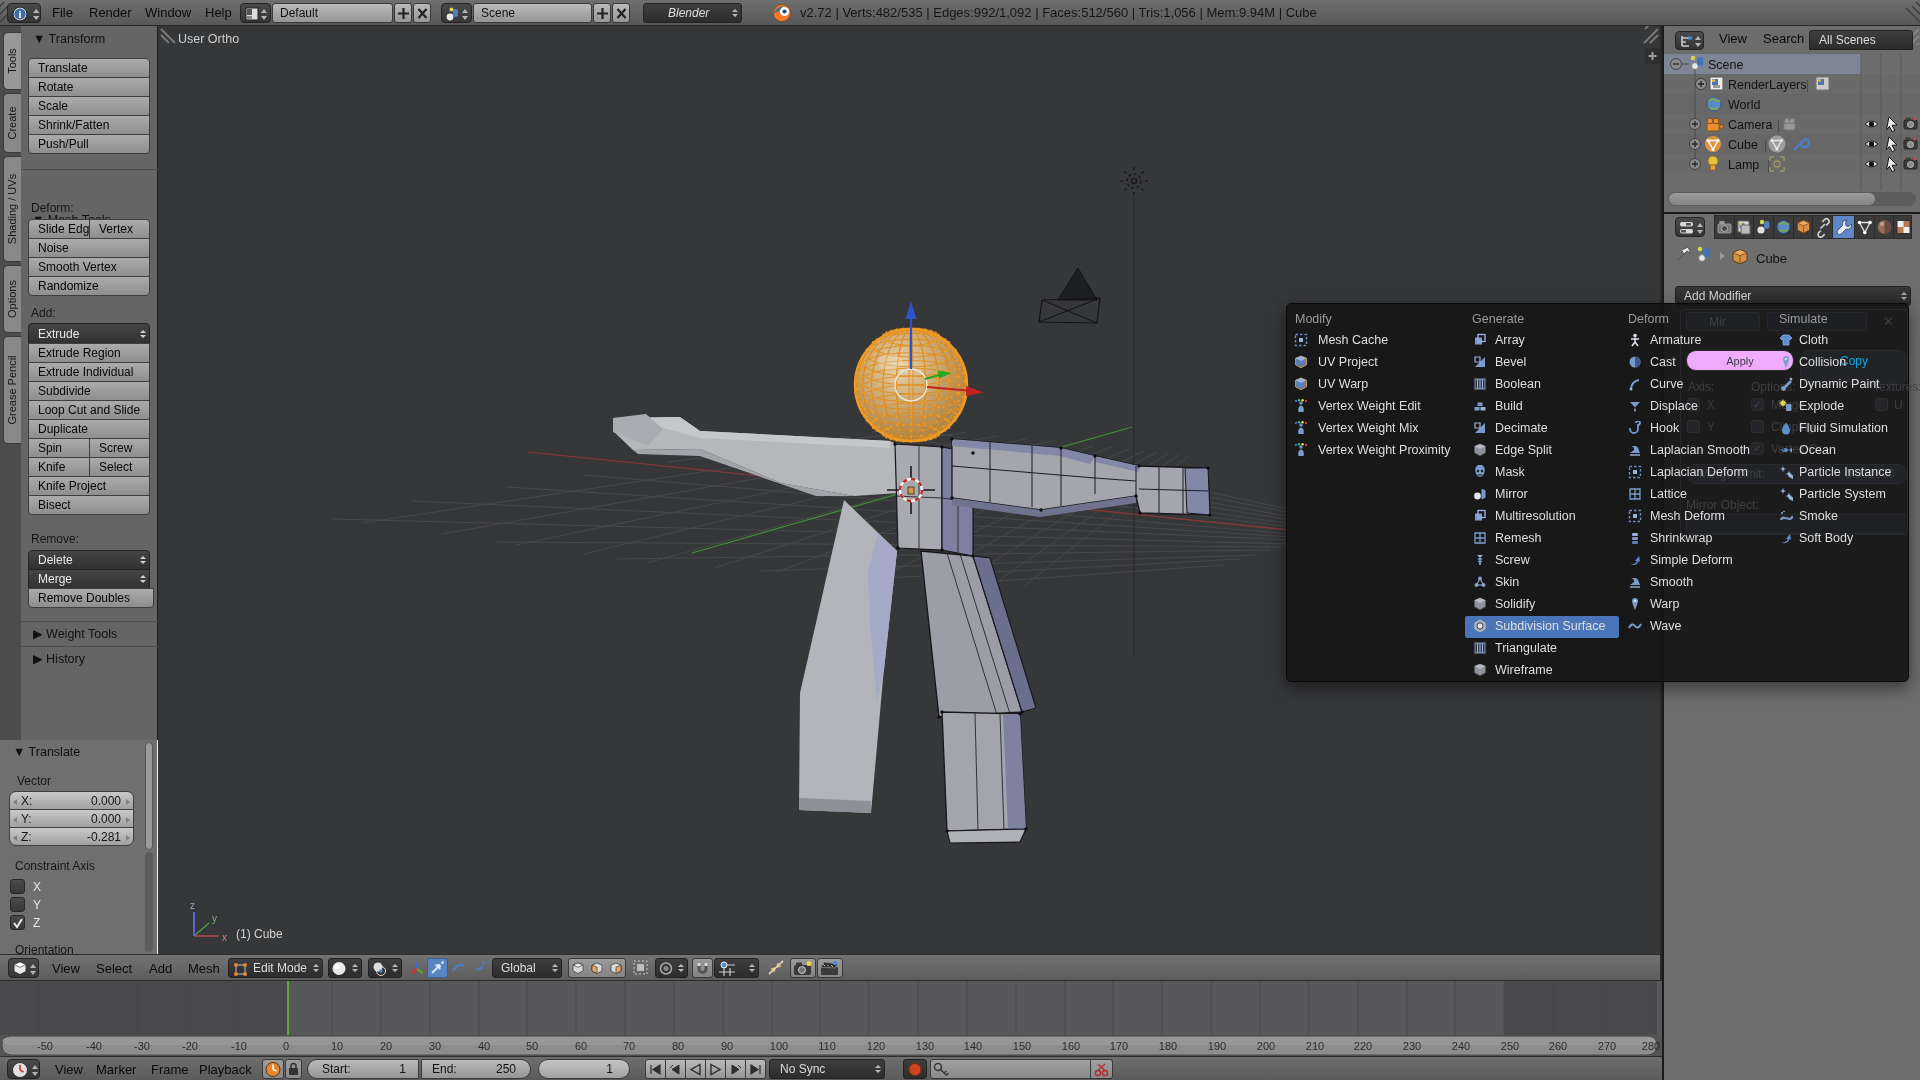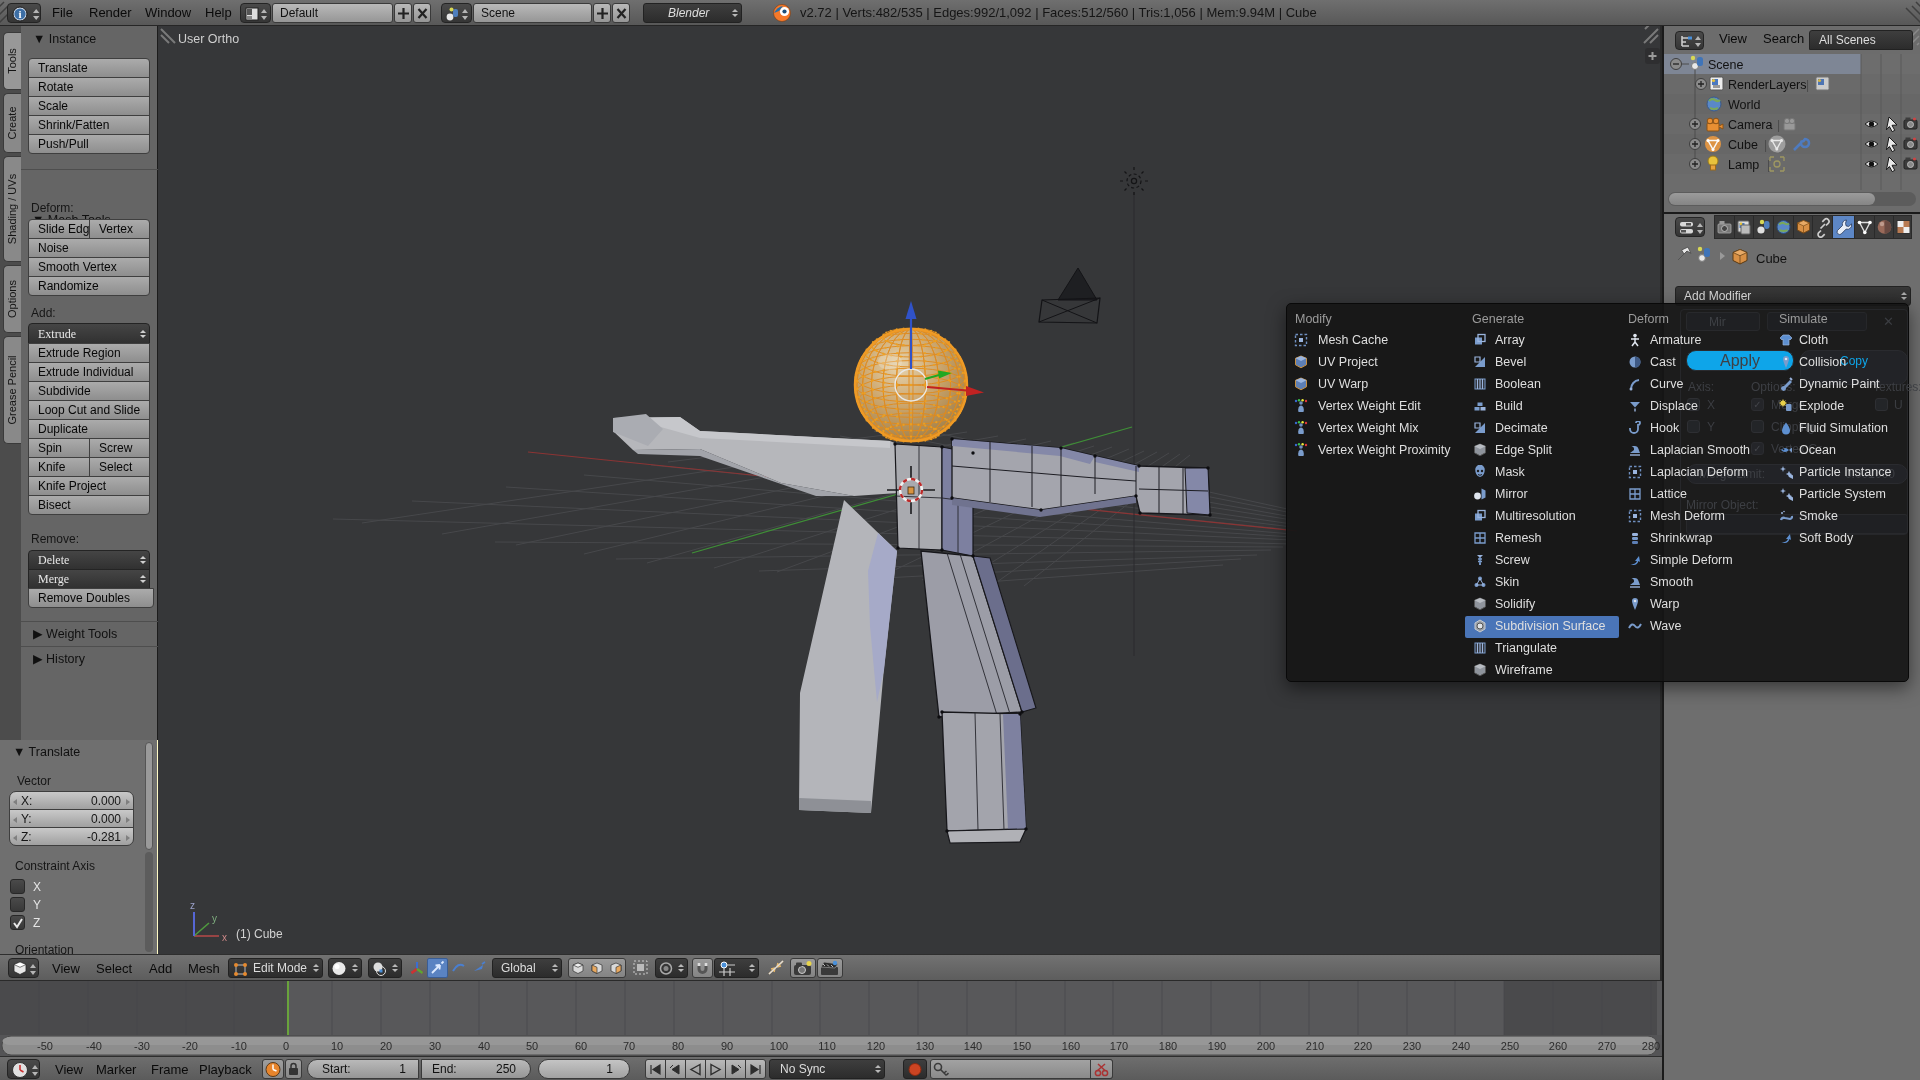--- a/index.html
+++ b/index.html
@@ -22,21 +22,21 @@
 .updn:before { content:""; display:block; width:0; height:0; border:3.5px solid transparent;
   border-bottom-color:currentColor; margin-bottom:2px; }
 .updn:after { content:""; display:block; width:0; height:0; border:3.5px solid transparent;
   border-top-color:currentColor; }
 
 .btn { position:absolute; background:linear-gradient(#ababab,#8e8e8e);
   border:1px solid #3f3f3f; color:#070707; font-size:12px; line-height:19px;
   padding-left:9px; overflow:hidden; white-space:nowrap; }
 .ddark { position:absolute; background:linear-gradient(#454545,#313131);
   border:1px solid #242424; color:#e8e8e8; font-size:12px; line-height:19px;
-  padding-left:9px; white-space:nowrap;font-family:Liberation Serif, serif; }
+  padding-left:9px; white-space:nowrap; }
 .lbl { position:absolute; font-size:12px; color:#161616; white-space:nowrap; }
 .wlbl { position:absolute; font-size:12px; color:#e6e6e6; white-space:nowrap; }
 .hdr { position:absolute; font-size:12.5px; color:#101010; white-space:nowrap; }
 .dots { position:absolute; width:14px; height:7px;
   background:radial-gradient(circle 1px, #474747 55%, transparent 60%) 0 0/3.5px 3.5px; }
 
 #viewport { left:0; top:26px; width:1660px; height:954px; background:#363739; }
 #toolshelf { left:0; top:0; width:158px; height:714px; background:#656565;
   border-right:1px solid #1c1c1c; }
 #tabstrip { left:0; top:0; width:21px; height:714px; background:#4c4c4c; }
@@ -593,21 +593,21 @@
       <g stroke="#8a8a8a" stroke-width="2" opacity="0.8">
         <path d="M161 3 l14 14 M161 9 l8 8 M1645 3 l14 -14"></path>
         <path d="M1658 3 l-14 14 M1658 9 l-8 8"></path>
       </g>
       <rect x="1645" y="22" width="15" height="16" rx="3" fill="#2e2e30"></rect>
       <path d="M1652.5 26 v8 M1648.5 30 h8" stroke="#9a9a9a" stroke-width="2"></path>
     </svg>
     <div class="abs" style="left:178px;top:6px;font-size:12.5px;color:#cfcfcf;">User Ortho</div>
     <div class="abs" style="left:236px;top:901px;font-size:12px;color:#d2d2d2;">(1) Cube</div>
     <div id="toolshelf" class="abs">
-      <span class="hdr" style="left:33px;top:6px;">▼ Instance</span>
+      <span class="hdr" style="left:33px;top:6px;">▼ Transform</span>
         <div class="dots" style="left:133px;top:11px;"></div>
       <div class="btn" style="left:28px;top:32px;width:122px;height:20px;border-radius:4px 4px 0 0;">Translate</div>
       <div class="btn" style="left:28px;top:51px;width:122px;height:20px;">Rotate</div>
       <div class="btn" style="left:28px;top:70px;width:122px;height:20px;">Scale</div>
       <div class="btn" style="left:28px;top:89px;width:122px;height:20px;">Shrink/Fatten</div>
       <div class="btn" style="left:28px;top:108px;width:122px;height:20px;border-radius:0 0 4px 4px;">Push/Pull</div>
       <div class="abs" style="left:21px;top:143px;width:137px;height:1px;background:#4e4e4e;"></div>
       <span class="hdr" style="left:32px;top:147px;margin-top:40px;">▼ Mesh Tools</span>
         <div class="dots" style="left:133px;top:152px;"></div>
       <span class="lbl" style="left:31px;top:175px;">Deform:</span>
@@ -1230,21 +1230,21 @@
           <path d="M7 9.5 v3" stroke="#9ab4dd" stroke-width="1.4"></path>
         </g>
     </defs>
   </svg>
   <div id="modmenu" class="abs">
 
     <div class="abs" style="left:393px;top:5px;width:228px;height:226px;border:1px solid #26272a;border-radius:4px;"></div>
     <div class="abs" style="left:399px;top:8px;width:74px;height:19px;background:#1f2023;border:1px solid #28292c;border-radius:3px;color:#3e4045;font-size:12px;line-height:18px;padding-left:22px;">Mir</div>
     <div class="abs" style="left:480px;top:8px;width:100px;height:19px;background:#1e1f22;border:1px solid #26272a;border-radius:3px;"></div>
     <div class="abs" style="left:596px;top:10px;width:16px;height:16px;color:#3b3d42;font-size:13px;">✕</div>
-    <div class="abs" style="left:399px;top:46px;width:108px;height:21px;background:#0ea5e9;border:1px solid #2a2b2f;border-radius:10px;color:#3e4045;font-size:16px;text-align:center;line-height:20px;">Apply</div>
+    <div class="abs" style="left:399px;top:46px;width:108px;height:21px;background:#f0abfc;border:1px solid #2a2b2f;border-radius:10px;color:#3e4045;font-size:11px;text-align:center;line-height:20px;">Apply</div>
     <div class="abs" style="left:513px;top:46px;width:108px;height:35px;background:#222327;border:1px solid #2a2b2f;border-radius:10px;color:#0ea5e9;font-size:12px;text-align:center;line-height:20px;">Copy</div>
     <div class="abs" style="left:401px;top:76px;color:#3d3f44;font-size:12px;">Axis:</div>
     <div class="abs" style="left:464px;top:76px;color:#3d3f44;font-size:12px;">Options:</div>
     <div class="abs" style="left:586px;top:76px;color:#3d3f44;font-size:12px;">Textures:</div>
     <div class="abs" style="left:400px;top:94px;width:13px;height:13px;background:#232528;border:1px solid #2e2f33;border-radius:3px;"></div>
       <div class="abs" style="left:420px;top:94px;color:#3b3d42;font-size:12px;">X</div>
     <div class="abs" style="left:400px;top:116px;width:13px;height:13px;background:#232528;border:1px solid #2e2f33;border-radius:3px;"></div>
       <div class="abs" style="left:420px;top:116px;color:#3b3d42;font-size:12px;">Y</div>
     <div class="abs" style="left:464px;top:94px;width:13px;height:13px;background:#242529;border:1px solid #2b2c30;border-radius:3px;color:#43454a;font-size:10px;text-align:center;line-height:12px;">✓</div>
       <div class="abs" style="left:484px;top:94px;color:#3b3d42;font-size:12px;">Merge</div>

